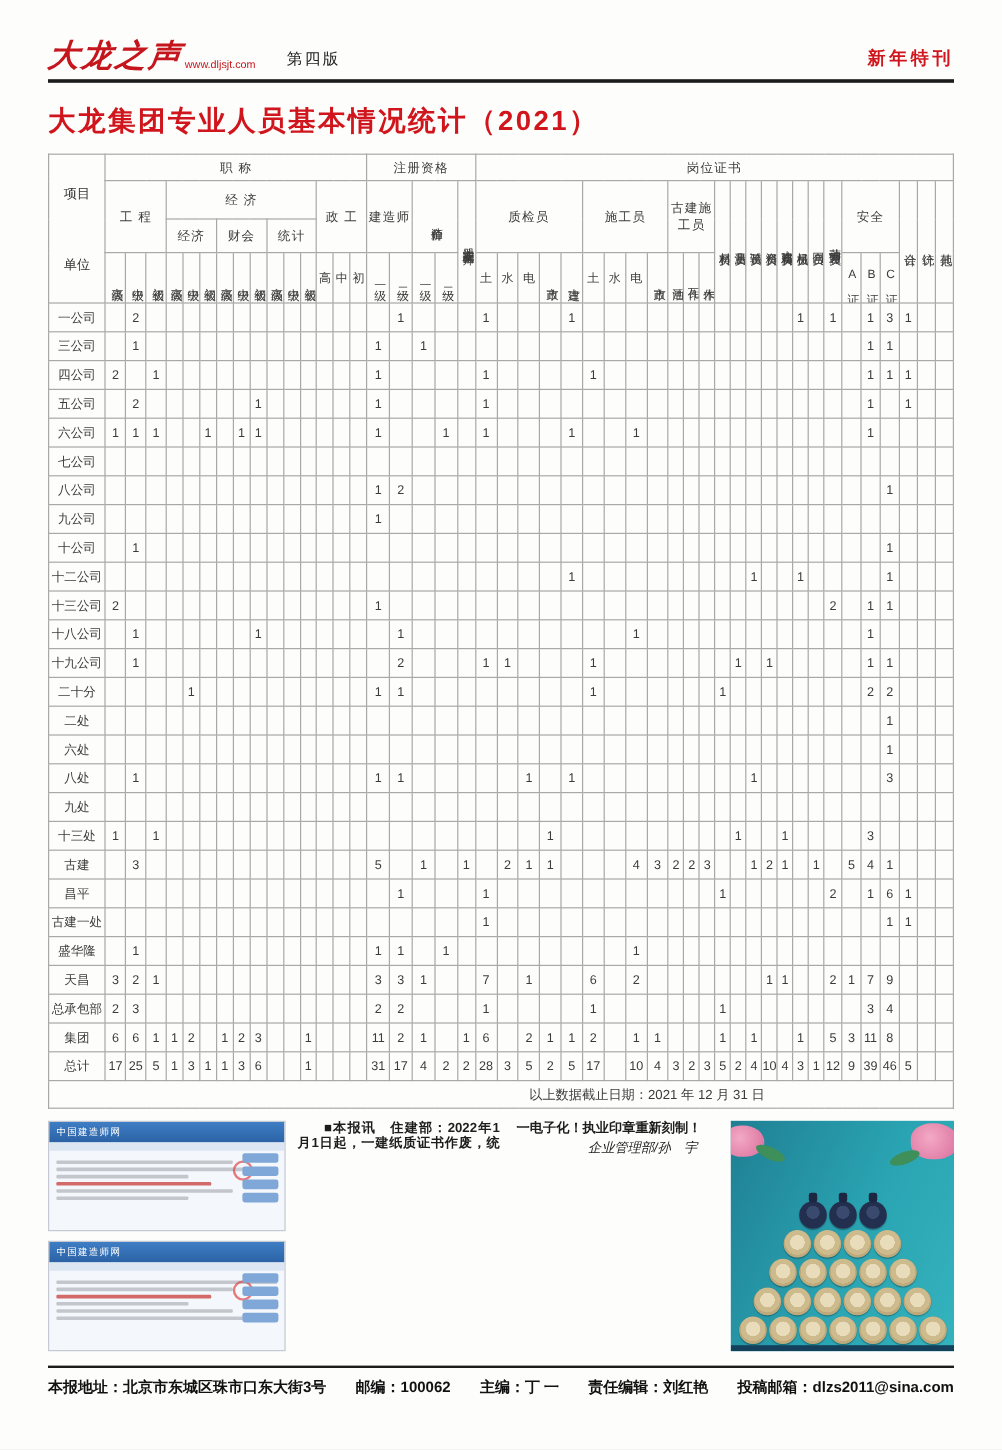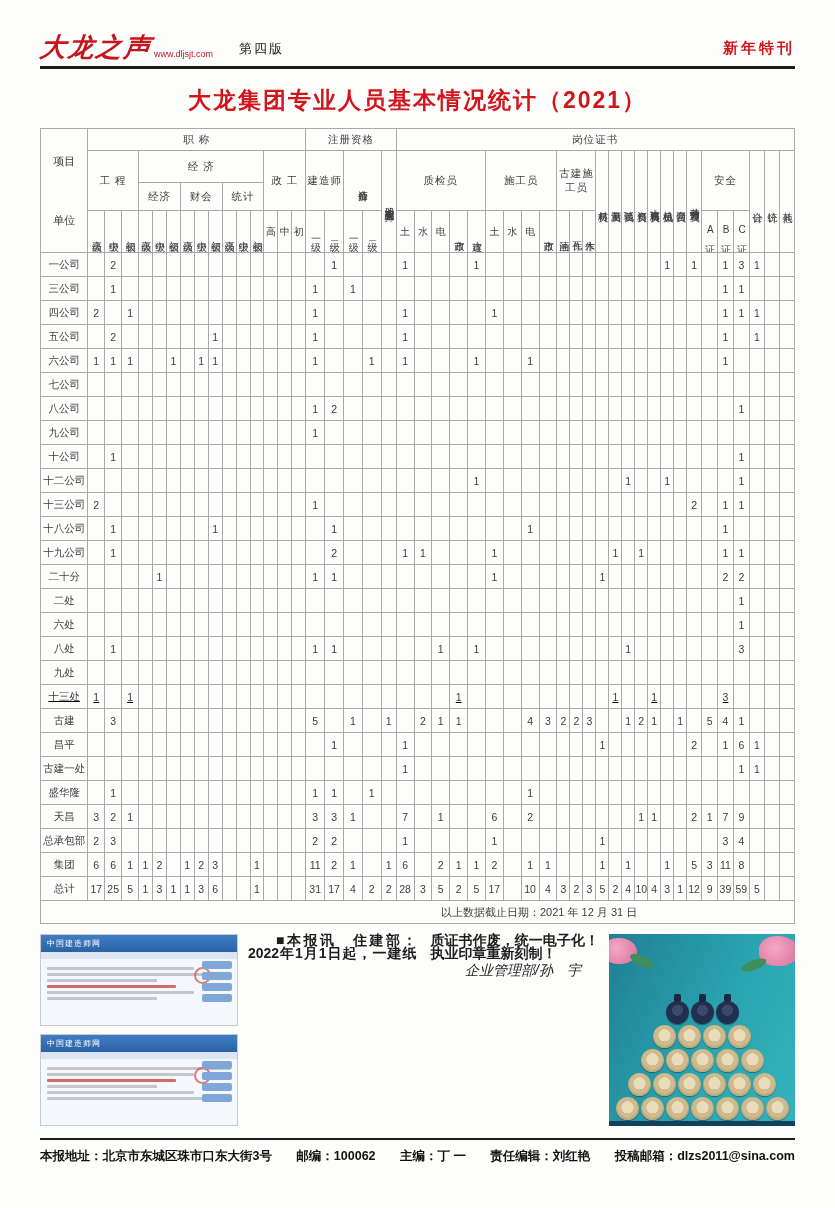--- a/index.html
+++ b/index.html
@@ -9,21 +9,21 @@
   
   .masthead{display:flex;align-items:flex-end;justify-content:space-between;padding-top:34px;padding-bottom:6px;border-bottom:3px solid #1c1c1c;}
   .mast-left{display:flex;align-items:flex-end;gap:26px;}
   .logo-wrap{display:flex;align-items:flex-end;gap:2px;}
   .logo{font-family:"DejaVu Serif",serif;font-style:italic;font-weight:bold;font-size:26px;color:#c5161d;letter-spacing:2px;transform:skewX(-6deg);line-height:1;}
   .logo-url{font-size:9px;color:#c5161d;padding-bottom:1px;}
   .edition{font-size:13px;color:#222;padding-bottom:2px;letter-spacing:2px;}
   .special{font-size:15px;font-weight:bold;color:#d0161c;letter-spacing:3px;padding-bottom:2px;}
 
   
-  .main-title{text-align:center;color:#d0161c;font-weight:bold;font-size:23px;letter-spacing:2px;margin:16px 0 12px 0;}
+  .main-title{text-align:left;color:#d0161c;font-weight:bold;font-size:23px;letter-spacing:2px;margin:16px 0 12px 0;}
 
   
   table.stats{border-collapse:collapse;table-layout:fixed;margin:0 auto;}
   table.stats td,table.stats th{border:1px solid #a8a8a8;padding:0;text-align:center;vertical-align:middle;color:#3c3c3c;font-weight:normal;overflow:hidden;}
   table.stats .grp{font-size:10.5px;letter-spacing:1px;}
   table.stats .leaf{font-size:10px;}
   table.stats .rowlbl{font-size:10.5px;}
   table.stats .num{font-size:10.5px;}
   .vt{writing-mode:vertical-rl;text-orientation:upright;margin:0 auto;letter-spacing:1px;line-height:1.05;display:inline-block;}
   .corner{display:flex;flex-direction:column;justify-content:space-around;height:118px;font-size:11px;color:#333;}
@@ -37,21 +37,21 @@
   .shot-menu{height:7px;background:#dce6f3;}
   .shot-body{padding:5px 6px;}
   .tline{height:3px;background:#c3c6cc;margin:3px 0;border-radius:1px;}
   .tline.short{width:60%;}
   .tline.mid{width:80%;}
   .tline.red{background:#d26a6a;width:70%;}
   .seal-dot{position:absolute;right:26px;top:32px;width:13px;height:13px;border:2px solid #d44;border-radius:50%;opacity:.7;}
   .pills{position:absolute;right:5px;top:26px;display:flex;flex-direction:column;gap:3px;}
   .pill{width:30px;height:8px;background:#7fa8d9;border-radius:2px;}
 
-  .article{flex:1;font-size:14px;line-height:13.2px;color:#1d1d1d;column-count:2;column-gap:14px;text-align:justify;}
+  .article{flex:1;font-size:11px;line-height:13.2px;color:#1d1d1d;column-count:2;column-gap:14px;text-align:justify;}
   .article p{margin:0 0 1px 0;text-indent:2em;}
   .article p.lead{font-weight:bold;}
   .byline{text-indent:0 !important;text-align:right;padding-right:18px;font-style:italic;margin-top:4px !important;}
 
   .photo{width:186px;background:linear-gradient(115deg,#1f7f93,#2aa4b2 55%,#34b3bd);position:relative;overflow:hidden;}
   .flower{position:absolute;width:34px;height:26px;border-radius:50% 60% 55% 50%;background:radial-gradient(circle at 40% 40%,#f3a9c4,#d96c9b);}
   .flower.f1{left:-6px;top:4px;}
   .flower.f2{right:-4px;top:2px;width:40px;height:30px;}
   .leafy{position:absolute;width:26px;height:10px;background:#3e8f5a;border-radius:50%;transform:rotate(25deg);}
   .leafy.l1{left:20px;top:22px;}
@@ -1089,21 +1089,21 @@
             <td class="num"></td>
             <td class="num"></td>
             <td class="num"></td>
             <td class="num"></td>
             <td class="num"></td>
             <td class="num"></td>
             <td class="num"></td>
             <td class="num"></td>
             <td class="num"></td>
           </tr>
-          <tr style="height: 24px; text-decoration: underline;">
+          <tr style="height: 24px;">
             <td class="rowlbl">十三处</td>
             <td class="num">1</td>
             <td class="num"></td>
             <td class="num">1</td>
             <td class="num"></td>
             <td class="num"></td>
             <td class="num"></td>
             <td class="num"></td>
             <td class="num"></td>
             <td class="num"></td>
@@ -1525,21 +1525,21 @@
             <td class="num">5</td>
             <td class="num">2</td>
             <td class="num">4</td>
             <td class="num">10</td>
             <td class="num">4</td>
             <td class="num">3</td>
             <td class="num">1</td>
             <td class="num">12</td>
             <td class="num">9</td>
             <td class="num">39</td>
-            <td class="num">59</td>
+            <td class="num">46</td>
             <td class="num">5</td>
             <td class="num"></td>
             <td class="num"></td>
           </tr>
           <tr>
             <td colspan="47" class="note-cell">以上数据截止日期：2021 年 12 月 31 日</td>
           </tr>
         </tbody>
       </table>
 

